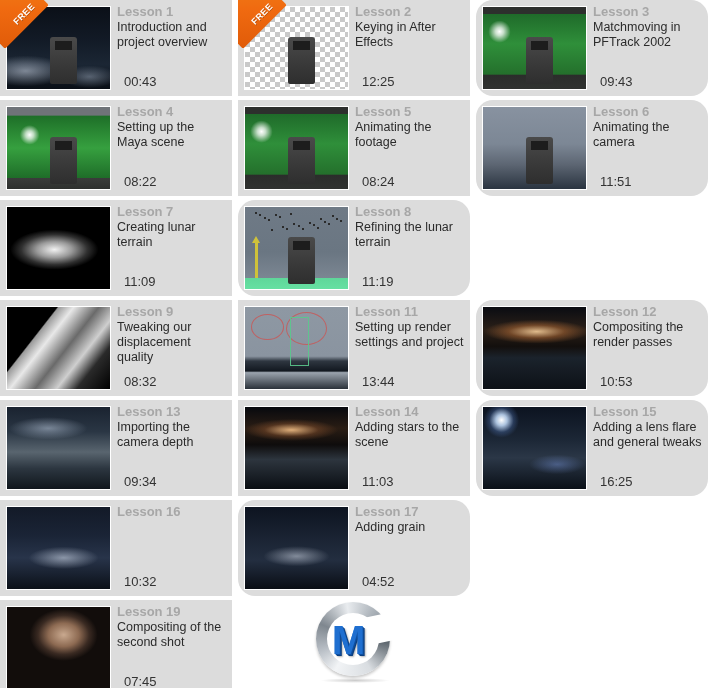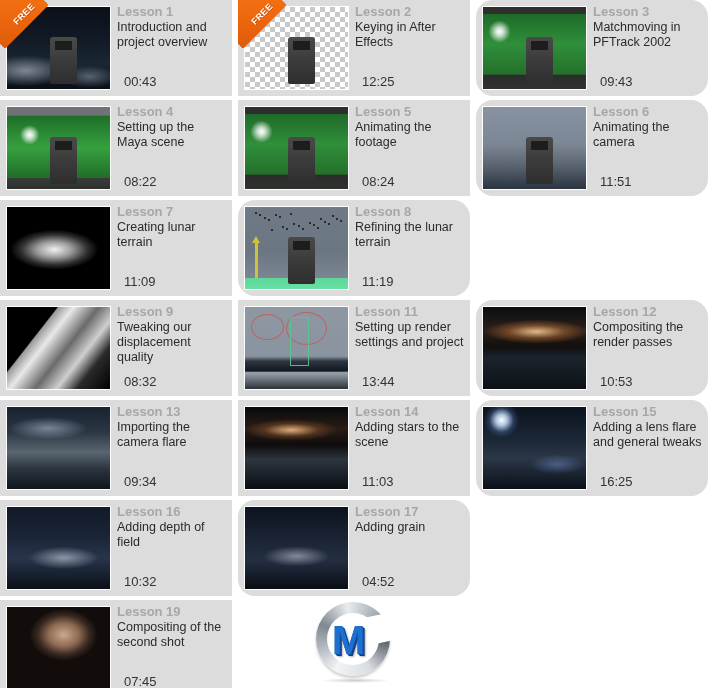--- a/index.html
+++ b/index.html
@@ -523,21 +523,21 @@
     </div>
     <div class="row">
       <div class="card">
         <div class="thumb-wrap">
           <div class="thumb">
             <div class="thumb-inner sc-lunar-cam"></div>
           </div>
         </div>
         <div class="meta">
           <div class="lesson-no">Lesson 13</div>
-          <div class="lesson-title">Importing the camera flare</div>
+          <div class="lesson-title">Importing the camera depth</div>
           <div class="duration">09:34</div>
         </div>
       </div>
       <div class="card">
         <div class="thumb-wrap">
           <div class="thumb">
             <div class="thumb-inner sc-stars"></div>
           </div>
         </div>
         <div class="meta">
@@ -561,21 +561,20 @@
     </div>
     <div class="row">
       <div class="card">
         <div class="thumb-wrap">
           <div class="thumb">
             <div class="thumb-inner sc-dof"></div>
           </div>
         </div>
         <div class="meta">
           <div class="lesson-no">Lesson 16</div>
-          <div class="lesson-title">Adding depth of field</div>
           <div class="duration">10:32</div>
         </div>
       </div>
       <div class="card">
         <div class="thumb-wrap">
           <div class="thumb">
             <div class="thumb-inner sc-grain"></div>
           </div>
         </div>
         <div class="meta">

